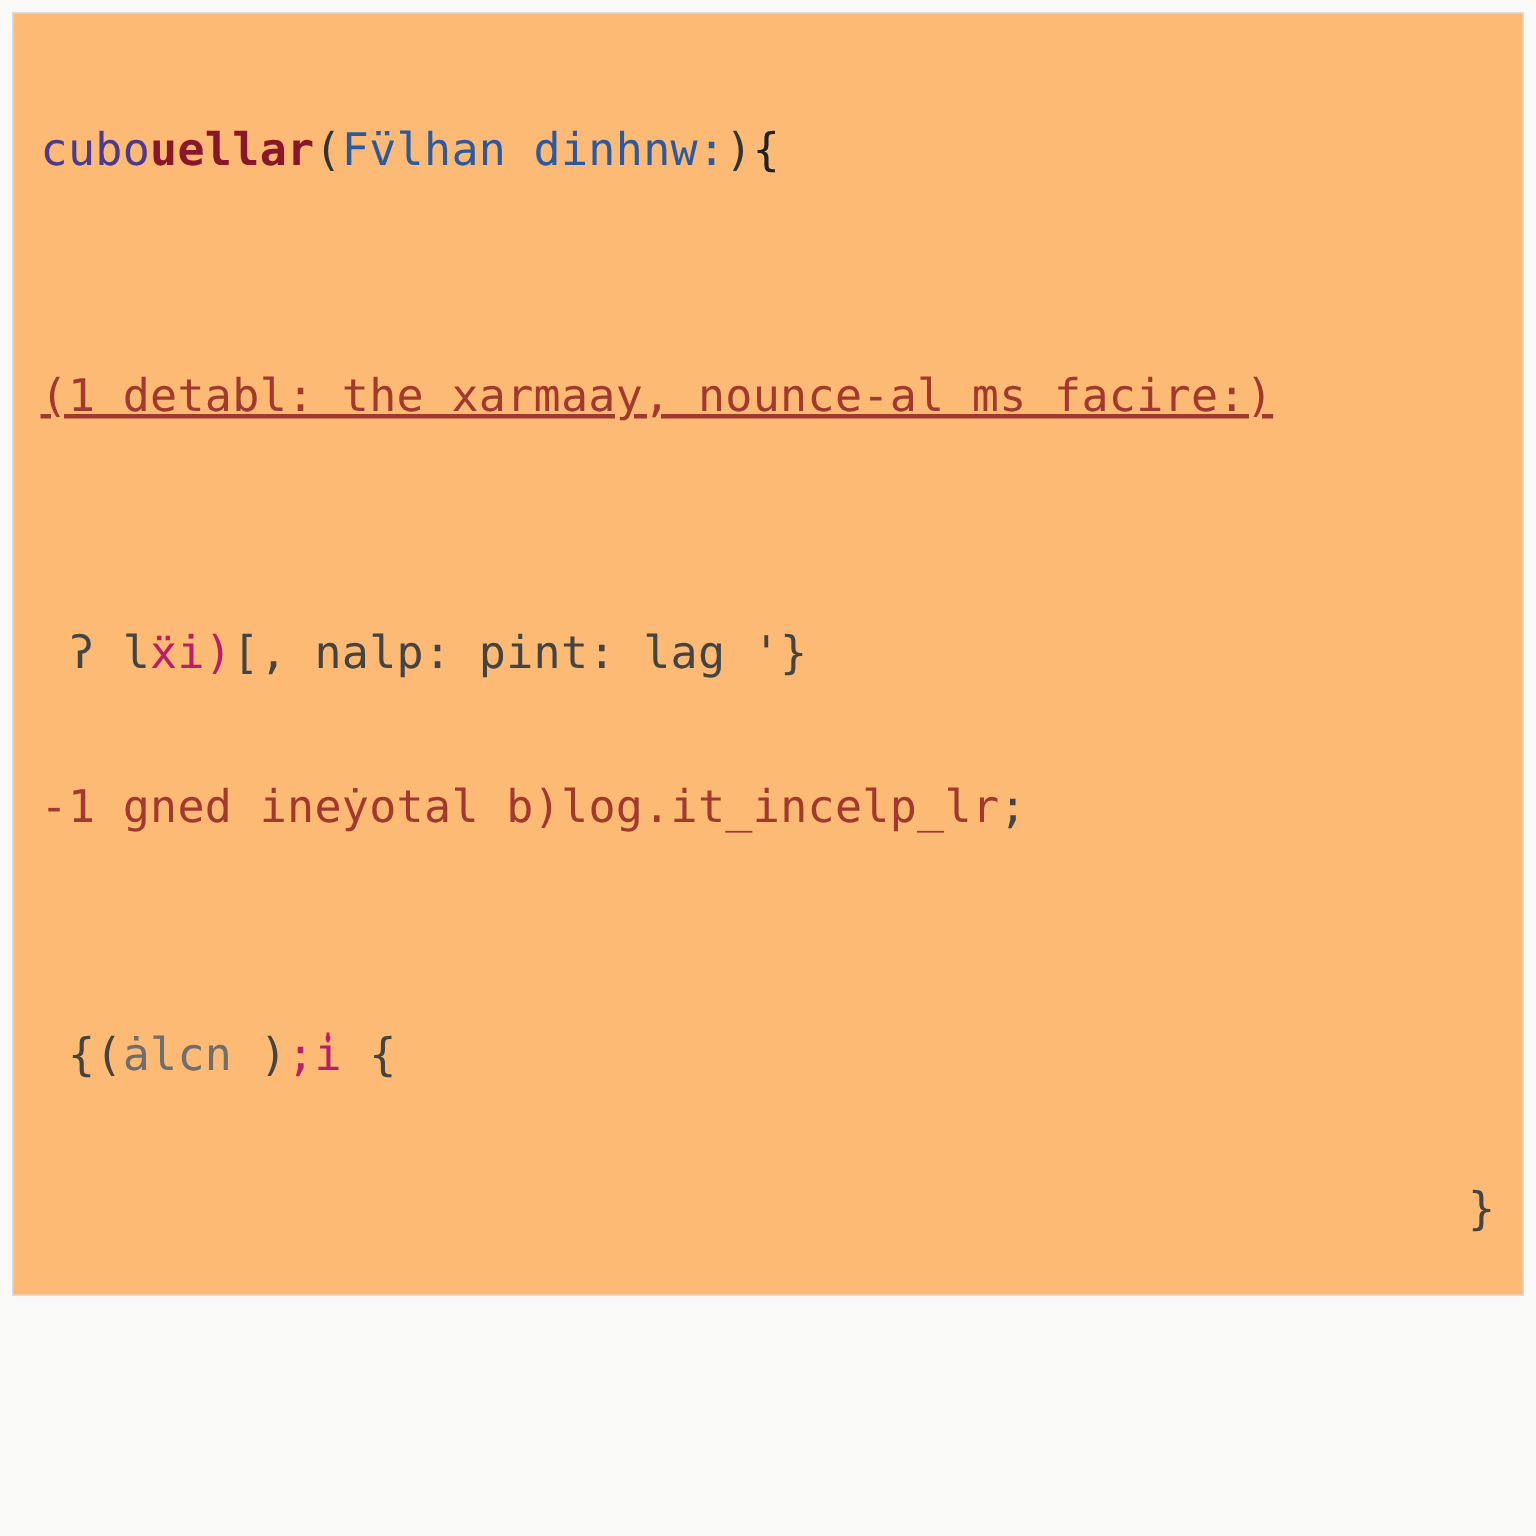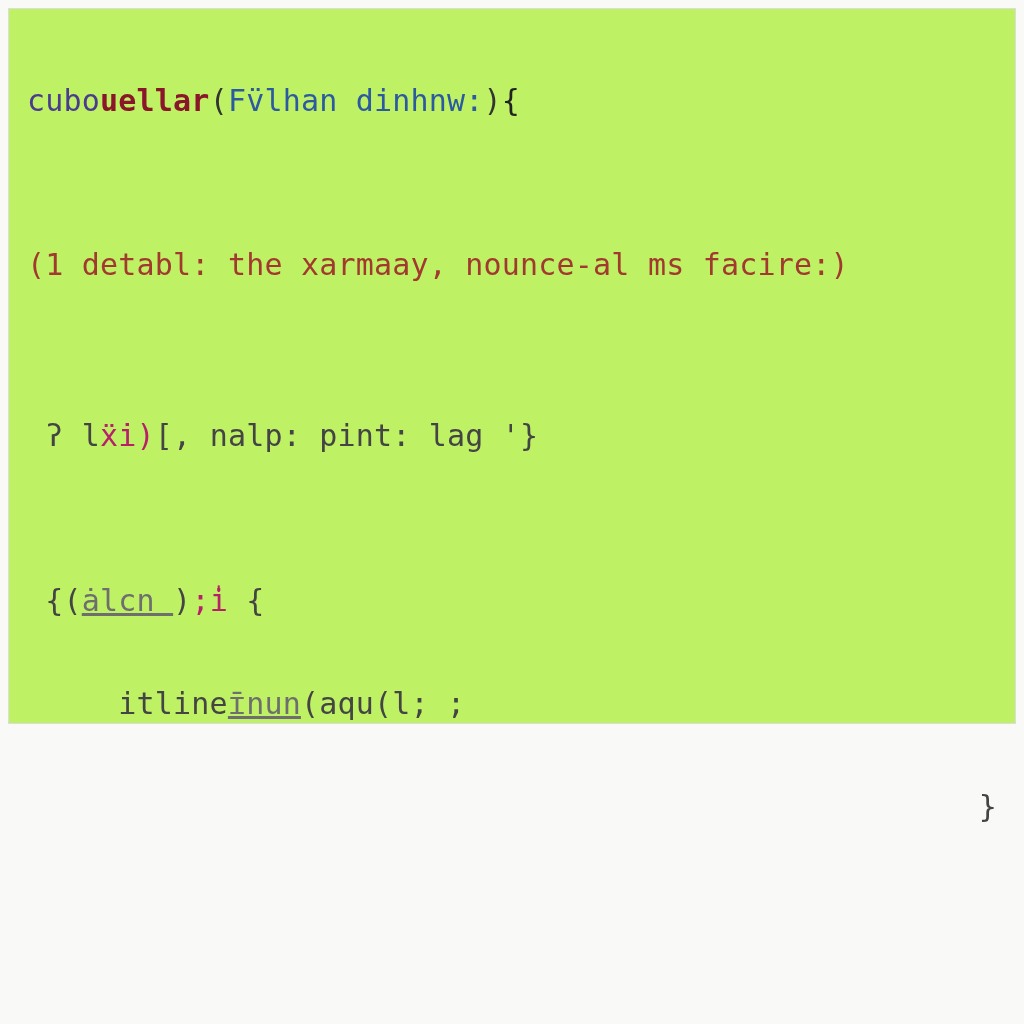--- a/index.html
+++ b/index.html
@@ -6,62 +6,62 @@
     margin: 0;
     padding: 0;
     width: 1024px;
     height: 1024px;
     background: #f9f9f8;
     overflow: hidden;
   }
   .frame {
     box-sizing: border-box;
     width: 1008px;
-    height: 716px;
+    height: 856px;
     margin: 8px;
     border: 1.5px solid #dcdcdc;
-    background: #bef264;
+    background: #fdba74;
     padding: 14px 18px 18px 18px;
     font-family: "DejaVu Sans Mono", "Menlo", "Consolas", monospace;
     font-size: 30px;
     line-height: 1.72;
     color: #222;
     white-space: pre;
     letter-spacing: 0.2px;
   }
   .kw       { color: #4b3b8f; }    
   .fnname   { color: #8a1729; font-weight: 600; }   
   .paren    { color: #333; }
   .type     { color: #2c5aa0; }    
   .brace    { color: #222; }
-  .comment  { color: #a2392f; }    
+  .comment  { color: #a2392f; text-decoration: underline; }    
   .gutter   { color: #a2392f; }    
   .string   { color: #a2392f; }    
   .ident    { color: #444; text-align: right; }       
-  .dim      { color: #6e6e6e; text-decoration: underline; }    
+  .dim      { color: #6e6e6e; }    
   .accent   { color: #b81e6a; margin-top: 28px; }
   .u        { text-decoration: underline; text-decoration-color: #c0357c; }
 
   .line { display: block; }
 
   .gap-sm { display:block; height: 10px; }
   .gap    { display:block; height: 16px; }
 </style>
 </head>
 <body>
 
 <div class="frame">
 <span class="line"><span class="kw">cubo</span><span class="fnname">uellar</span><span class="paren">(</span><span class="type">Fv̈lhan dinhnw:</span><span class="paren">)</span><span class="brace">{</span></span>
 <span class="gap-sm"></span>
 <span class="line comment">(1 detabl: the xarmaay, nounce-al ms facire:)</span>
 <span class="gap"></span>
 <span class="line"><span class="ident"> ʔ l</span><span class="accent">ẍi̇̇)</span><span class="ident">[, nalp: pint: lag '}</span></span>
+<span class="line"><span class="gutter">-1 </span><span class="string">gned ineẏotal b</span><span class="string">)log.it_incelp_lr</span><span class="ident">;</span></span>
 <span class="gap-sm"></span>
 <span class="line"><span class="ident"> {(</span><span class="dim">ȧlcn </span><span class="ident">)</span><span class="accent">;i̇̍</span><span class="ident"> {</span></span>
-<span class="line"><span class="ident">     itline</span><span class="dim">ɪ̄nun</span><span class="ident">(aqu(l; ;</span></span>
 <span class="line ident">   }</span>
 
 
 
 
 
 
 
 
 

